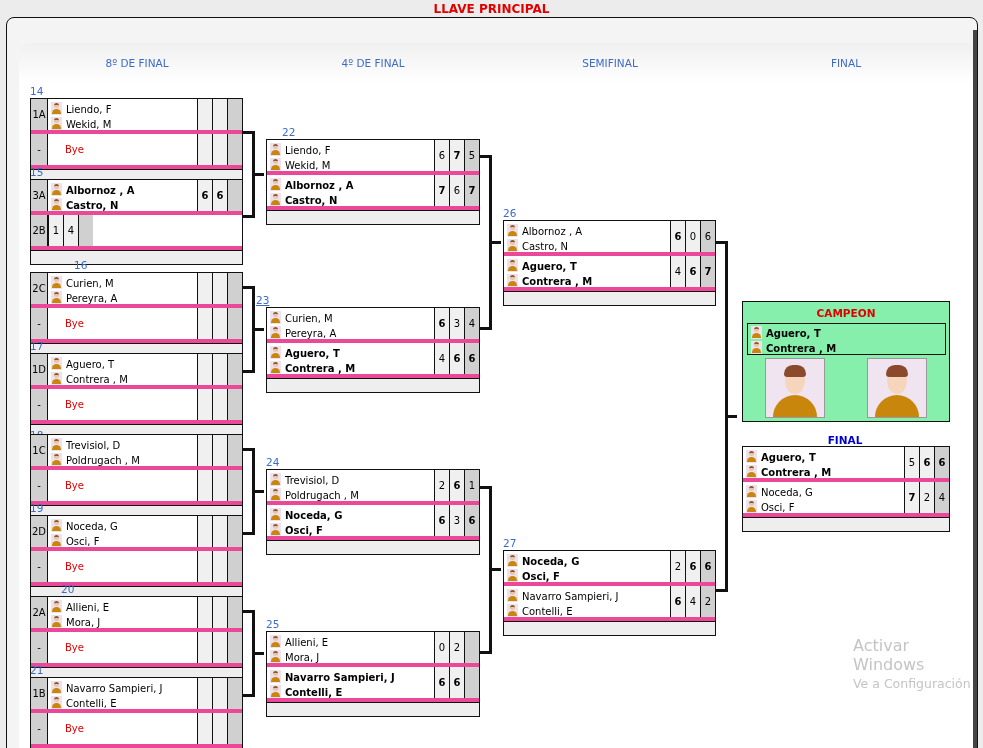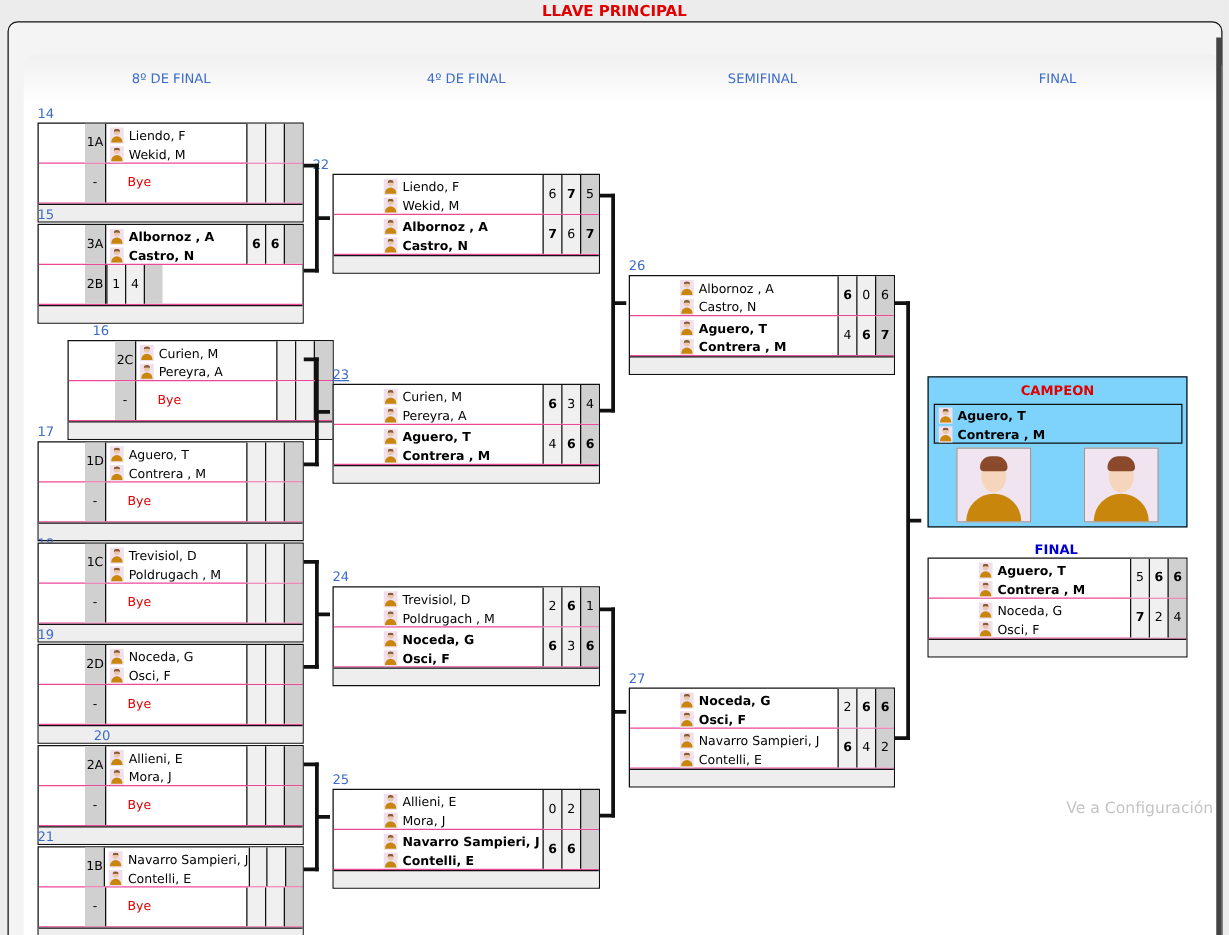--- a/index.html
+++ b/index.html
@@ -3,37 +3,37 @@
 <meta charset="utf-8">
 <style>
   html,body{margin:0;padding:0;}
   body{width:983px;height:748px;overflow:hidden;background:#ececec;font-family:"DejaVu Sans","Liberation Sans",sans-serif;position:relative;}
   .title{position:absolute;left:0;top:2px;width:983px;text-align:center;color:#e00000;font-weight:bold;font-size:12px;font-family:"DejaVu Sans",sans-serif;}
   .frame{position:absolute;left:6px;top:17px;width:970px;height:760px;border:1px solid #111;border-radius:8px;background:#f4f4f4;}
   .inner{position:absolute;left:12px;top:25px;width:958px;height:760px;border-radius:10px;background:linear-gradient(#f0f0f0,#ffffff 40px);}
   .round{position:absolute;color:#3c6bc8;font-size:10.5px;text-align:center;width:200px;top:57px;}
   .mnum{position:absolute;color:#3c6bc8;font-size:10.5px;}
   .match{position:absolute;border:1px solid #111;background:#fff;font-size:10px;}
-  .row{display:flex;height:31px;border-bottom:1px solid #ec4899;padding-left:37px;}
+  .row{display:flex;height:31px;border-bottom:4px solid #ec4899;}
   .row:last-of-type{border-bottom:none;}
   .seed{width:16px;background:#d0d0d0;border-right:1px solid #111;display:flex;align-items:center;justify-content:center;font-size:10px;}
   .players{flex:1;display:flex;flex-direction:column;justify-content:center;padding-left:3px;}
   .pl{display:flex;align-items:flex-end;height:15px;white-space:nowrap;}
   .bold .pl{font-weight:bold;}
   .bye{color:#e00000;padding-left:14px;height:100%;display:flex;align-items:center;}
   .sc{width:14px;border-left:1px solid #111;background:#f0f0f0;display:flex;align-items:center;justify-content:center;font-size:10px;}
   .sc.b{font-weight:bold;}
   .sc.last{background:#d0d0d0;}
   .foot{height:13px;background:#eeeeee;border-top:1px solid #111;}
   .icon{width:11px;height:13px;margin-right:4px;background:#f0e0ec;position:relative;display:inline-block;flex:none;}
   .icon::before{content:"";position:absolute;left:3px;top:1px;width:5px;height:5px;border-radius:50%;background:#e8c8a8;border-top:2px solid #8a5a30;box-sizing:border-box;}
   .icon::after{content:"";position:absolute;left:1px;top:7px;width:9px;height:5px;border-radius:5px 5px 0 0;background:#c8860c;}
   .bracket{position:absolute;border:3px solid #111;border-left:none;width:9px;}
   .stub{position:absolute;height:3px;background:#111;width:10px;}
-  .champ{position:absolute;left:742px;top:301px;width:206px;height:119px;border:1px solid #111;background:#7dd3fc;}
+  .champ{position:absolute;left:742px;top:301px;width:206px;height:119px;border:1px solid #111;background:#86efac;}
   .champ-title{text-align:center;color:#e00000;font-weight:bold;font-size:10.5px;margin-top:5px;}
   .champ-box{margin:4px 3px 0 4px;border:1px solid #111;height:30px;display:flex;flex-direction:column;justify-content:center;padding-left:3px;font-size:10px;font-weight:bold;}
   .avatar{position:absolute;top:56px;width:58px;height:58px;border:1px solid #999;background:#f0e4f0;overflow:hidden;}
   .avatar .head{position:absolute;left:19px;top:9px;width:20px;height:26px;border-radius:50%;background:#f5d6bd;}
   .avatar .hair{position:absolute;left:18px;top:6px;width:22px;height:12px;border-radius:11px 11px 4px 4px;background:#8b4a2b;}
   .avatar .body{position:absolute;left:7px;top:36px;width:44px;height:26px;border-radius:22px 22px 0 0;background:#c8860c;}
   .final-title{position:absolute;left:742px;top:434px;width:206px;text-align:center;color:#0000cc;font-weight:bold;font-size:10.5px;}
   .watermark{position:absolute;left:853px;top:636px;color:#c4c4c4;font-family:"DejaVu Sans",sans-serif;}
   .wm1{font-size:16px;}
   .wm2{font-size:12.5px;margin-top:2px;}
@@ -103,21 +103,21 @@
       </div>
       <div class="row">
         <div class="seed">2B</div>
         <div class="sc">1</div>
         <div class="sc">4</div>
         <div class="sc last"></div>
       </div>
       <div class="foot"></div>
     </div>
     <div class="mnum" style="left: 30px; top: 259px; margin-left: 44px;">16</div>
-    <div class="match" style="left: 30px; top: 272px; width: 211px; margin-left: 24px;">
+    <div class="match" style="left: 30px; top: 272px; width: 211px;">
       <div class="row">
         <div class="seed">2C</div>
         <div class="players">
           <div class="pl">
             <span class="icon"></span>
             <span>Curien, M</span>
           </div>
           <div class="pl">
             <span class="icon"></span>
             <span>Pereyra, A</span>
@@ -218,21 +218,21 @@
         <div class="seed">-</div>
         <div class="players">
           <div class="bye">Bye</div>
         </div>
         <div class="sc"></div>
         <div class="sc"></div>
         <div class="sc last"></div>
       </div>
       <div class="foot"></div>
     </div>
-    <div class="mnum" style="left: 30px; top: 583px; padding-left: 45px;">20</div>
+    <div class="mnum" style="left: 16px; top: 583px; padding-left: 45px;">20</div>
     <div class="match" style="left: 30px; top: 596px; width: 211px;">
       <div class="row">
         <div class="seed">2A</div>
         <div class="players">
           <div class="pl">
             <span class="icon"></span>
             <span>Allieni, E</span>
           </div>
           <div class="pl">
             <span class="icon"></span>
@@ -276,21 +276,21 @@
         <div class="seed">-</div>
         <div class="players">
           <div class="bye">Bye</div>
         </div>
         <div class="sc"></div>
         <div class="sc"></div>
         <div class="sc last"></div>
       </div>
       <div class="foot"></div>
     </div>
-    <div class="mnum" style="left: 250px; top: 126px;">22</div>
+    <div class="mnum" style="left: 282px; top: 126px;">22</div>
     <div class="match" style="left: 266px; top: 139px; width: 212px;">
       <div class="row">
         <div class="players">
           <div class="pl">
             <span class="icon"></span>
             <span>Liendo, F</span>
           </div>
           <div class="pl">
             <span class="icon"></span>
             <span>Wekid, M</span>
@@ -310,21 +310,21 @@
             <span class="icon"></span>
             <span>Castro, N</span>
           </div>
         </div>
         <div class="sc b">7</div>
         <div class="sc">6</div>
         <div class="sc last b">7</div>
       </div>
       <div class="foot"></div>
     </div>
-    <div class="mnum" style="left: 266px; top: 294px; text-decoration: underline;">23</div>
+    <div class="mnum" style="left: 256px; top: 294px; text-decoration: underline;">23</div>
     <div class="match" style="left: 266px; top: 307px; width: 212px;">
       <div class="row">
         <div class="players">
           <div class="pl">
             <span class="icon"></span>
             <span>Curien, M</span>
           </div>
           <div class="pl">
             <span class="icon"></span>
             <span>Pereyra, A</span>
@@ -556,15 +556,16 @@
   <div class="avatar" style="left:124px;">
       <div class="body"></div>
       <div class="head"></div>
       <div class="hair"></div>
     </div>
 </div>
 
 <div class="final-title">FINAL</div>
 
 <div class="watermark">
+  <div class="wm1">Activar Windows</div>
   <div class="wm2">Ve a Configuración</div>
 </div>
 <div class="scrollbar"></div>
 
 </body></html>

